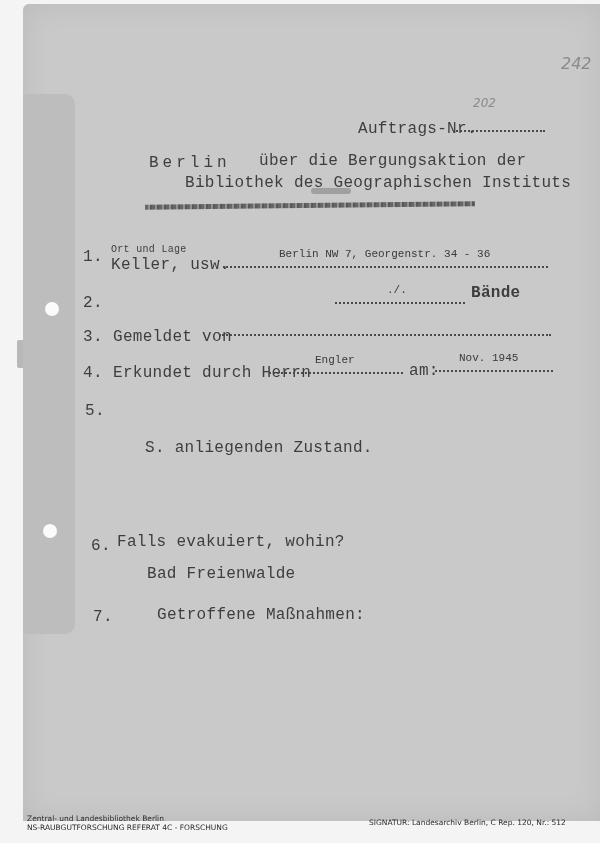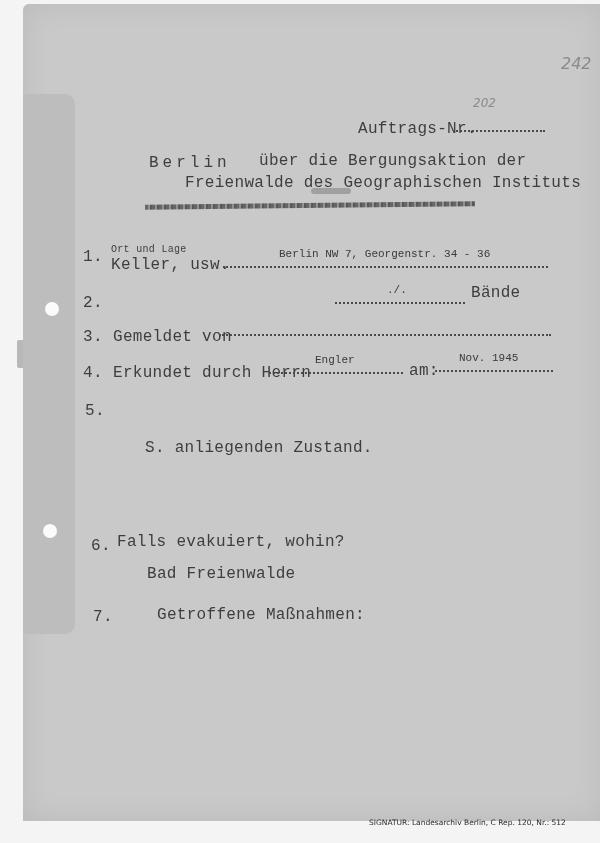--- a/index.html
+++ b/index.html
@@ -40,34 +40,34 @@
   <div class="hole" style="left:20px; top:520px;"></div>
 
   <div class="hand" style="left:538px; top:50px;">242</div>
   <div class="hand" style="left:450px; top:92px; font-size:12px;">202</div>
 
   <div class="type" style="left:335px; top:116px;">Auftrags-Nr.</div>
   <div class="dots" style="left:430px; top:126px; width:92px;"></div>
 
   <div class="type title-spaced" style="left:126px; top:150px;">Berlin</div>
   <div class="type" style="left:236px; top:148px;">über die Bergungsaktion der</div>
-  <div class="type" style="left:162px; top:170px;">Freienwalde des Geographischen Instituts</div>
+  <div class="type" style="left:162px; top:170px;">Bibliothek des Geographischen Instituts</div>
   <div class="smudge"></div>
   <div class="rule"></div>
 
   <div class="type" style="left:60px; top:244px;">1.</div>
   <div class="type" style="left:88px; top:240px; font-size:10px;">Ort und Lage</div>
   <div class="type" style="left:88px; top:252px; font-size:16px;">Keller, usw.</div>
   <div class="fill" style="left:222px; top:244px;padding-left:34px;">Berlin NW 7, Georgenstr. 34 - 36</div>
   <div class="dots" style="left:200px; top:262px; width:325px;"></div>
 
   <div class="type" style="left:60px; top:290px;">2.</div>
   <div class="fill" style="left:364px; top:280px;">./.</div>
   <div class="dots" style="left:312px; top:298px; width:130px;"></div>
-  <div class="type" style="left:448px; top:280px;">Bände</div>
+  <div class="type" style="left:448px; top:280px;font-weight:bold;">Bände</div>
 
   <div class="type" style="left:60px; top:324px;">3.</div>
   <div class="type" style="left:90px; top:324px;">Gemeldet von</div>
   <div class="dots" style="left:196px; top:330px; width:332px;"></div>
 
   <div class="type" style="left:60px; top:360px;">4.</div>
   <div class="type" style="left:90px; top:360px;">Erkundet durch Herrn</div>
   <div class="fill" style="left:292px; top:350px;">Engler</div>
   <div class="dots" style="left:246px; top:368px; width:134px;"></div>
   <div class="type" style="left:386px; top:358px;">am:</div>
@@ -77,15 +77,19 @@
   <div class="type" style="left:62px; top:398px;">5.</div>
   <div class="type" style="left:122px; top:435px;">S. anliegenden Zustand.</div>
 
   <div class="type" style="left:68px; top:533px;">6.</div>
   <div class="type" style="left:94px; top:529px;">Falls evakuiert, wohin?</div>
   <div class="type" style="left:124px; top:561px;">Bad Freienwalde</div>
 
   <div class="type" style="left:70px; top:604px;">7.</div>
   <div class="type" style="left:98px; top:602px;margin-left:36px;">Getroffene Maßnahmen:</div>
 
+  <div class="footer" style="left:4px; top:810px;">
+    <div>Zentral- und Landesbibliothek Berlin</div>
+    <div>NS-RAUBGUTFORSCHUNG REFERAT 4C - FORSCHUNG</div>
+  </div>
   <div class="footer" style="left:346px; top:814px;">SIGNATUR: Landesarchiv Berlin, C Rep. 120, Nr.: 512</div>
 </div>
 <div class="bottom-white"></div>
 
 </body></html>

